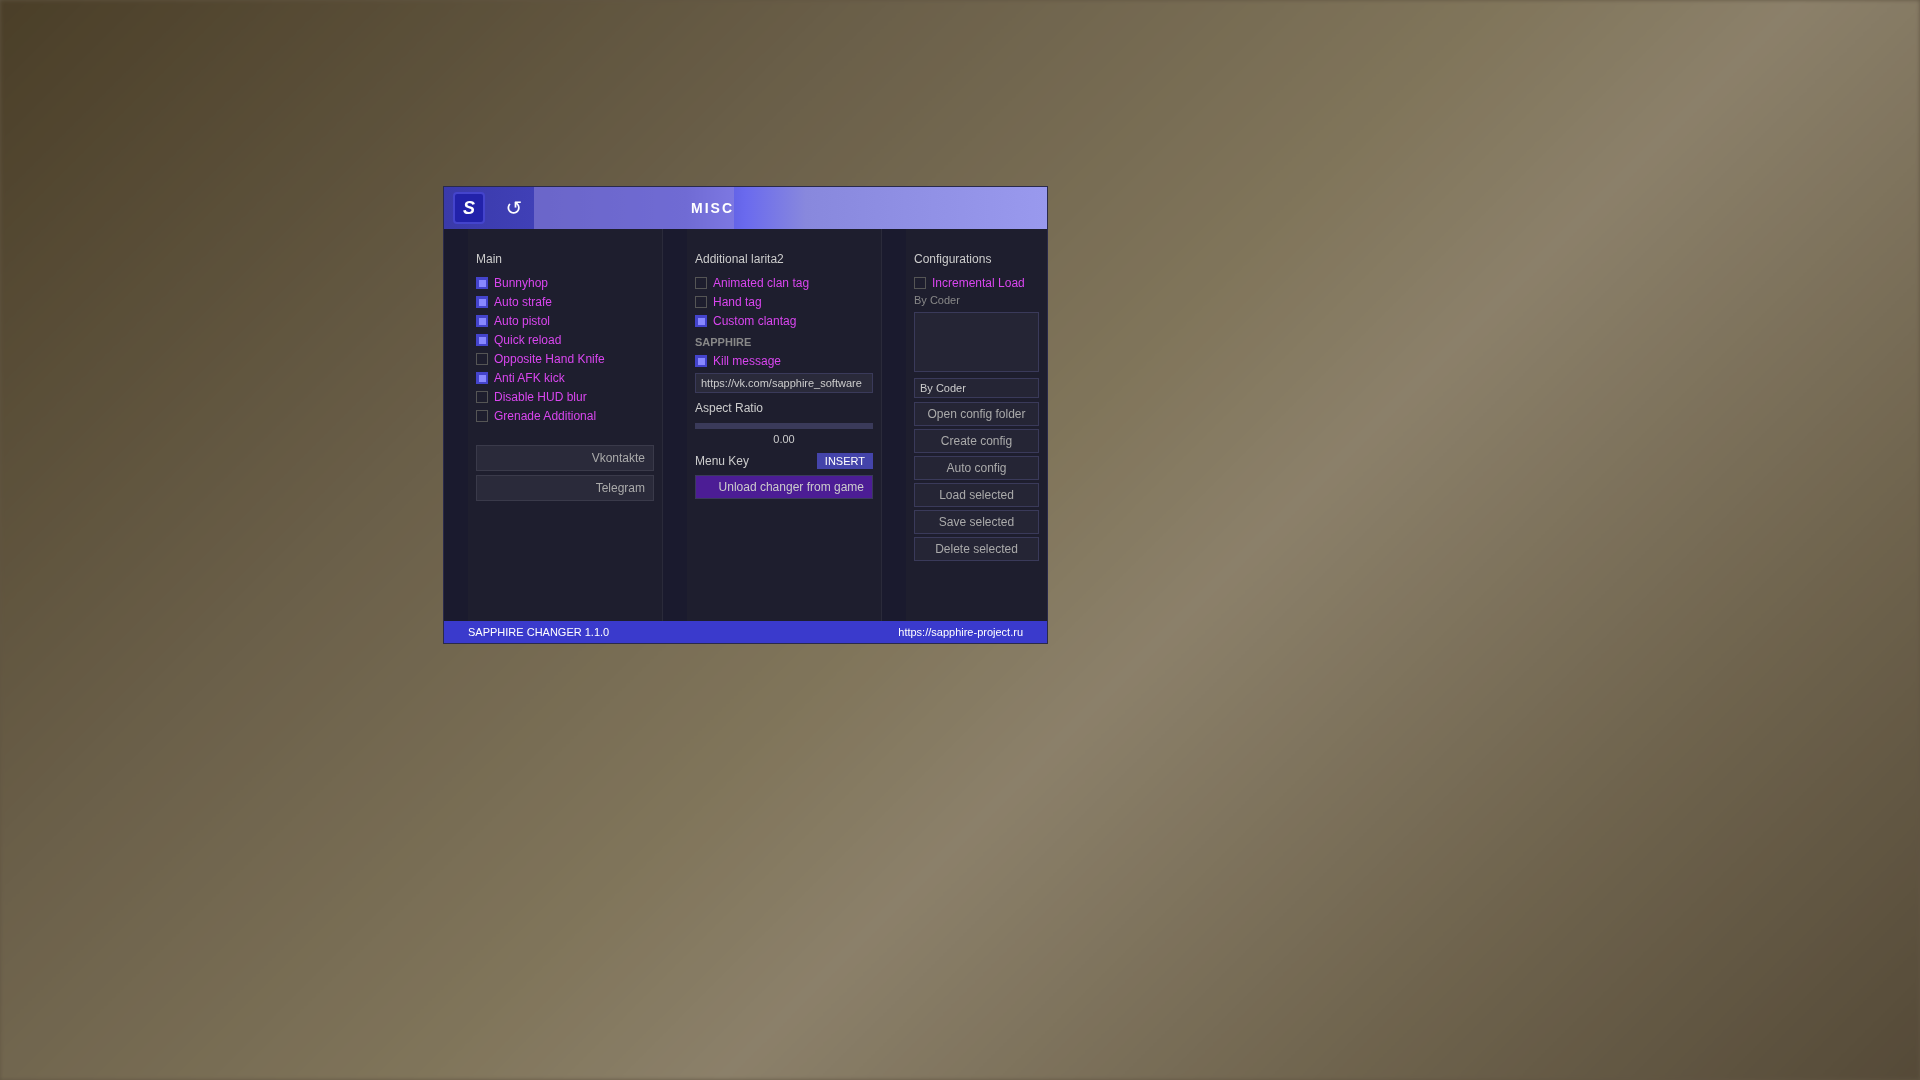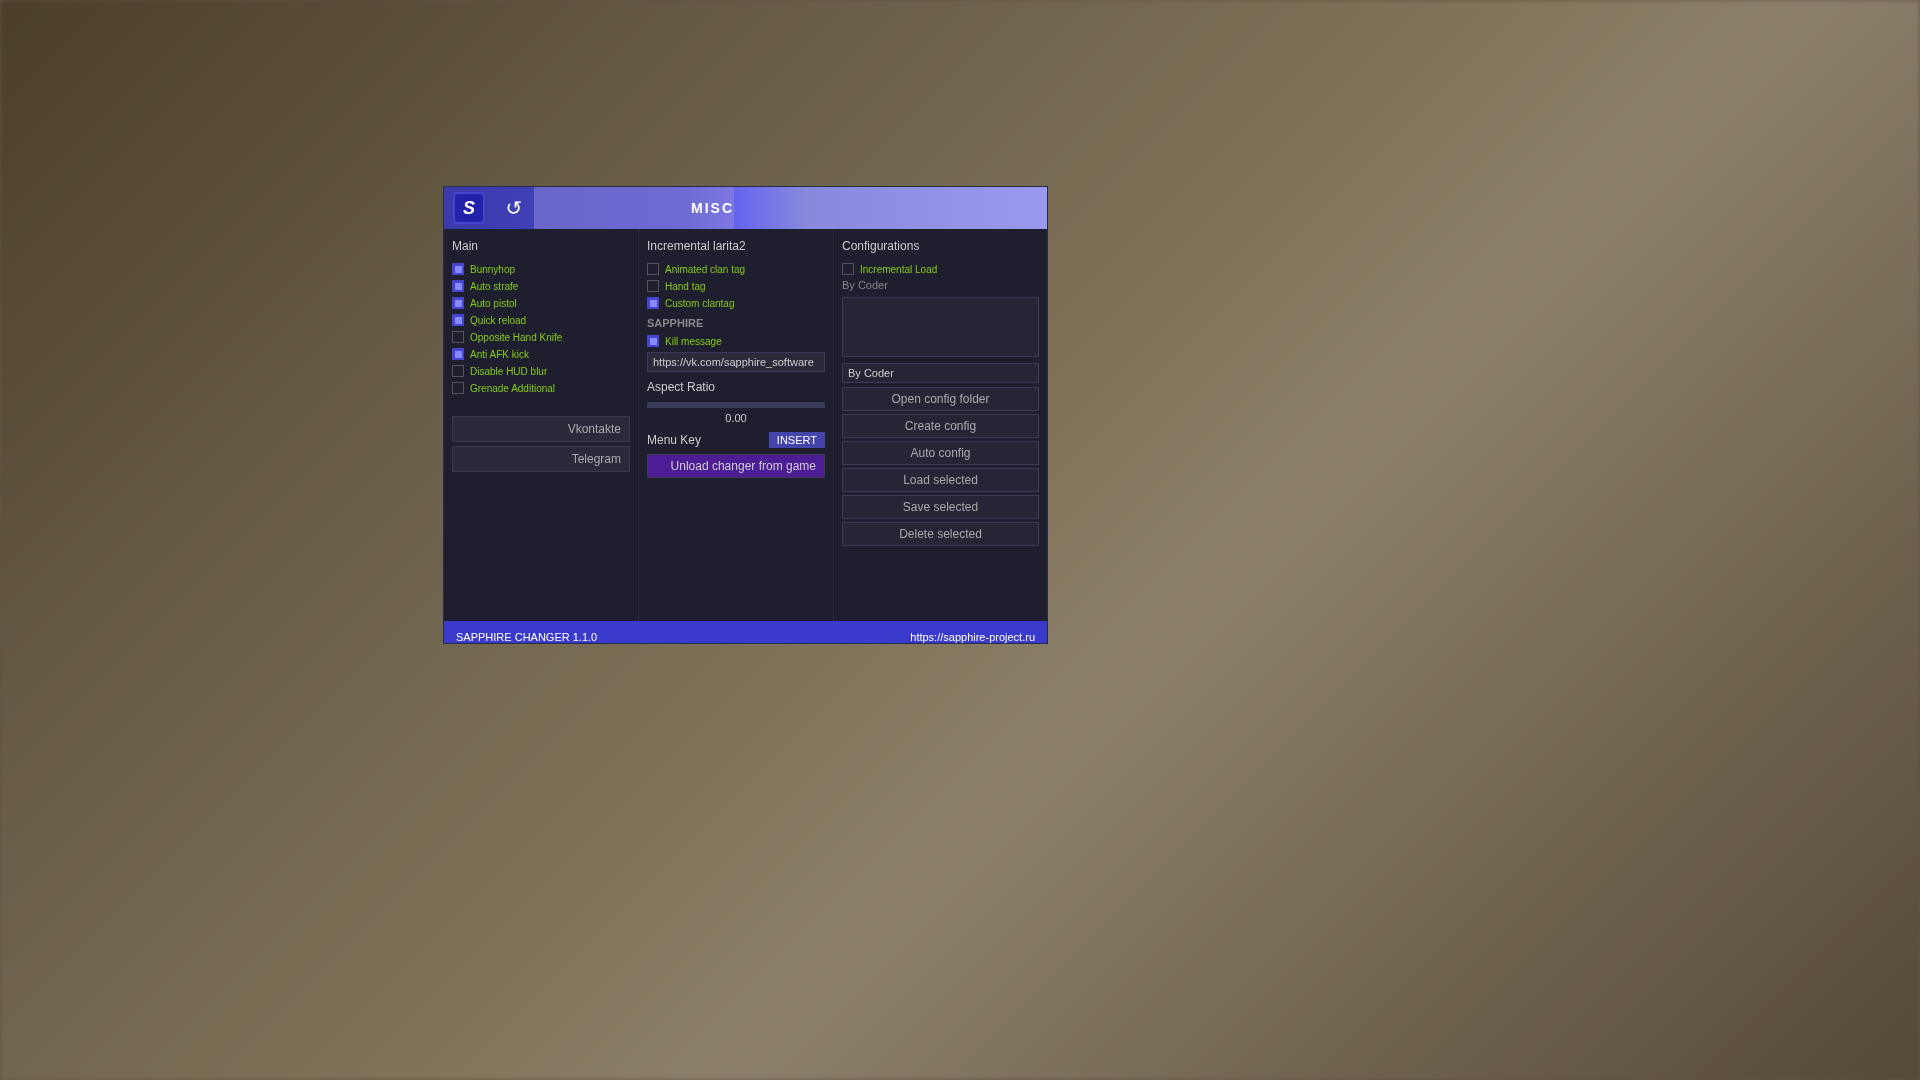--- a/index.html
+++ b/index.html
@@ -96,23 +96,24 @@
 
     
     .content {
       display: flex;
       flex: 1;
       overflow: hidden;
     }
 
     
     .panel {
-      padding: 10px 8px;
+      padding: 23px 8px;
       border-right: 1px solid #2a2a3a;
       overflow-y: auto;
+      margin-left: 24px;
     }
 
     .panel-main {
       width: 195px;
       background: #1e1e2e;
     }
 
     .panel-additional {
       width: 195px;
       background: #1e1e2e;
@@ -135,22 +136,22 @@
     .checkbox-item {
       display: flex;
       align-items: center;
       gap: 6px;
       padding: 2px 0;
       cursor: pointer;
       margin-bottom: 1px;
     }
 
     .checkbox-item label {
-      color: #84cc16;
-      font-size: 10px;
+      color: #d946ef;
+      font-size: 12px;
       cursor: pointer;
     }
 
     .cb {
       width: 12px;
       height: 12px;
       border: 1px solid #555;
       background: transparent;
       flex-shrink: 0;
       display: flex;
@@ -289,23 +290,23 @@
       color: #888888;
       font-size: 11px;
       margin: 2px 0 6px 0;
     }
 
     
     .footer {
       height: 22px;
       background: #3a3acc;
       display: flex;
-      align-items: flex-end;
+      align-items: center;
       justify-content: space-between;
-      padding: 0 12px;
+      padding: 0 24px;
     }
 
     .footer-left {
       color: white;
       font-size: 11px;
     }
 
     .footer-right {
       color: white;
       font-size: 11px;
@@ -390,21 +391,21 @@
         <label>Grenade Additional</label>
       </div>
 
       <div style="margin-top: 20px;"></div>
 
       <button class="social-btn">Vkontakte</button>
       <button class="social-btn">Telegram</button>
     </div>
 
     <div class="panel panel-additional">
-      <div class="panel-title">Incremental larita2</div>
+      <div class="panel-title">Additional larita2</div>
 
       <div class="checkbox-item">
         <div class="cb"></div>
         <label>Animated clan tag</label>
       </div>
       <div class="checkbox-item">
         <div class="cb"></div>
         <label>Hand tag</label>
       </div>
       <div class="checkbox-item">

